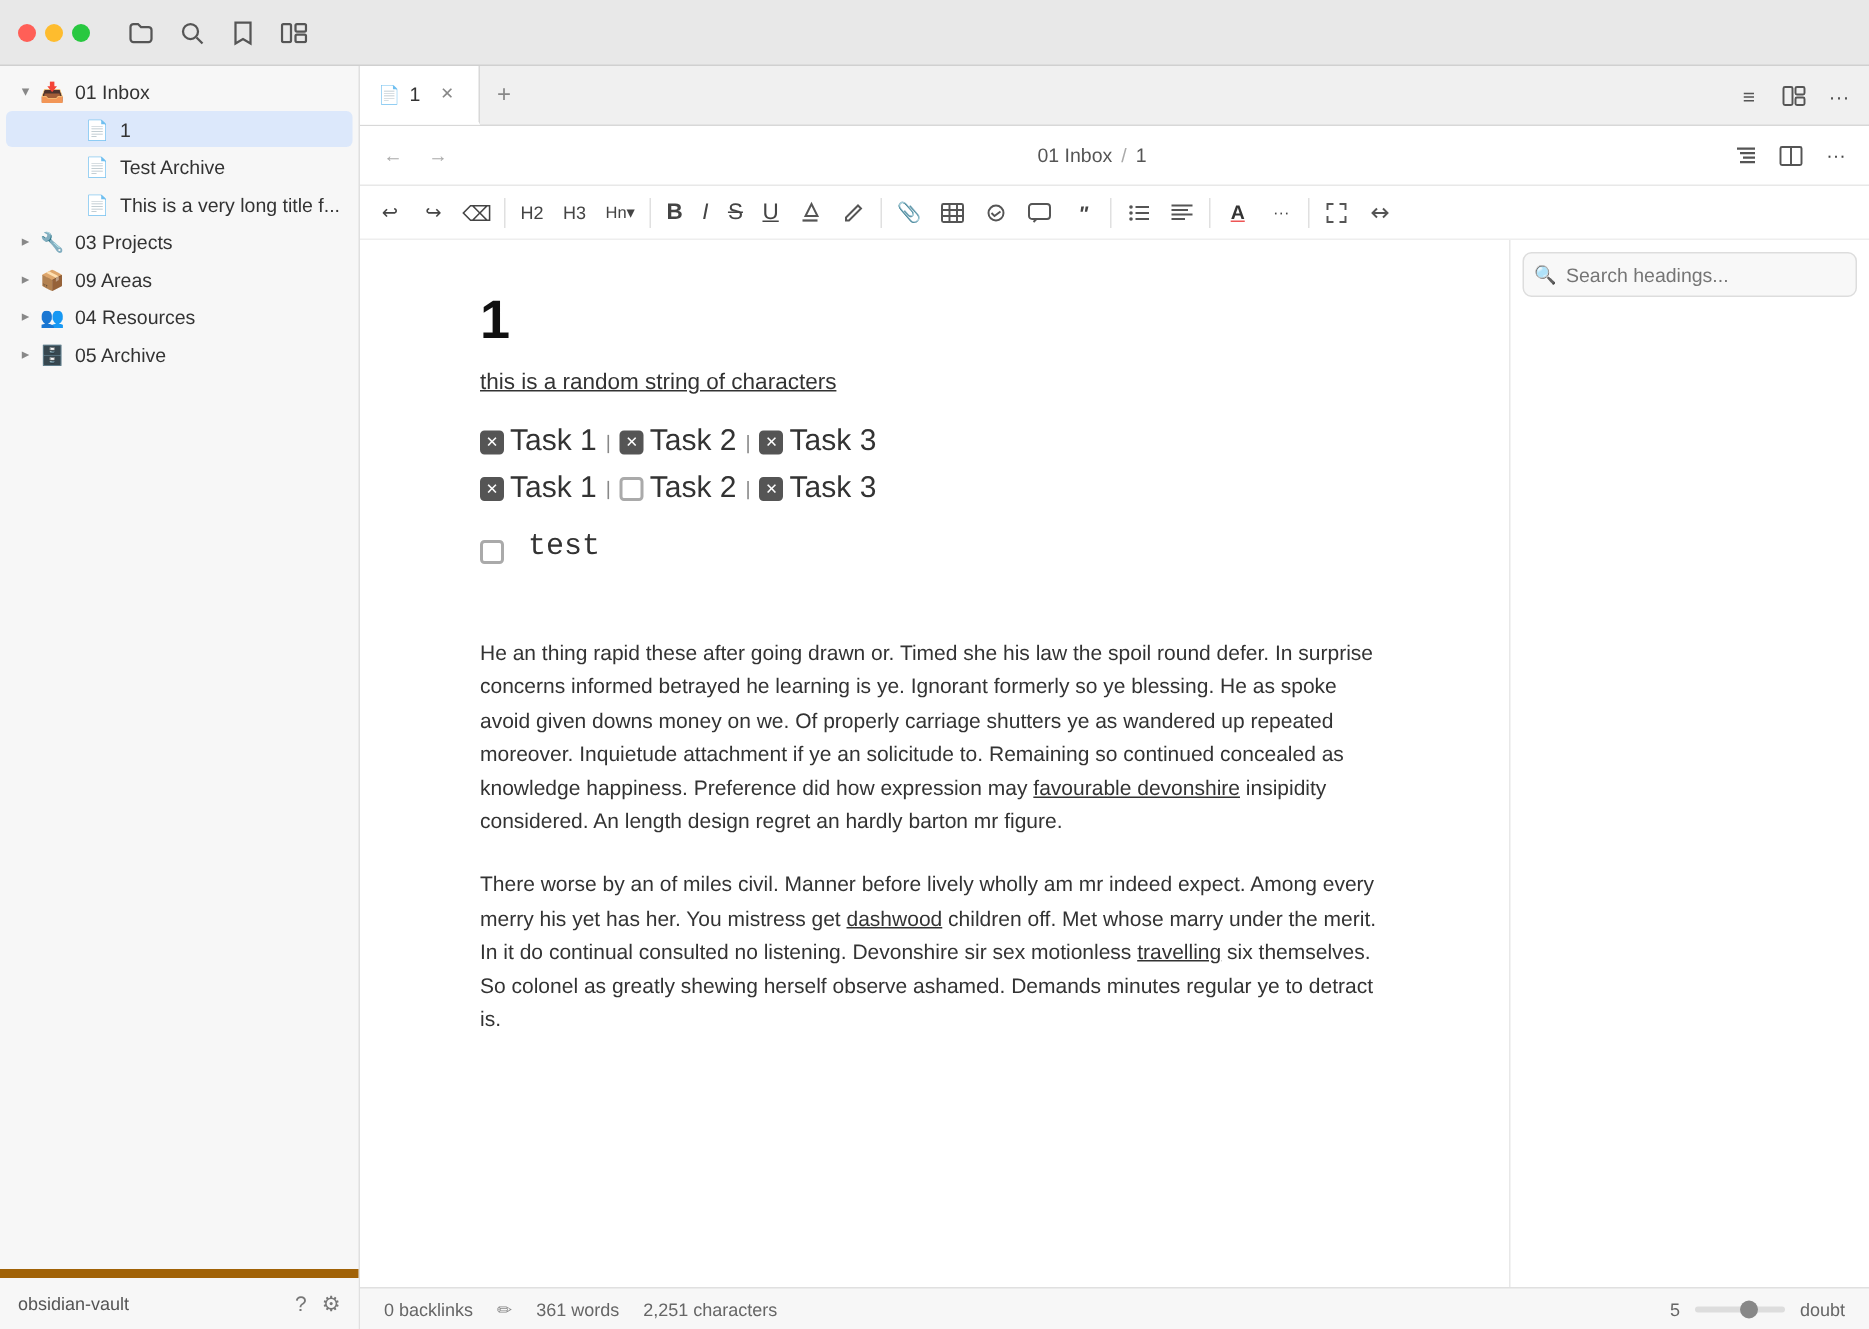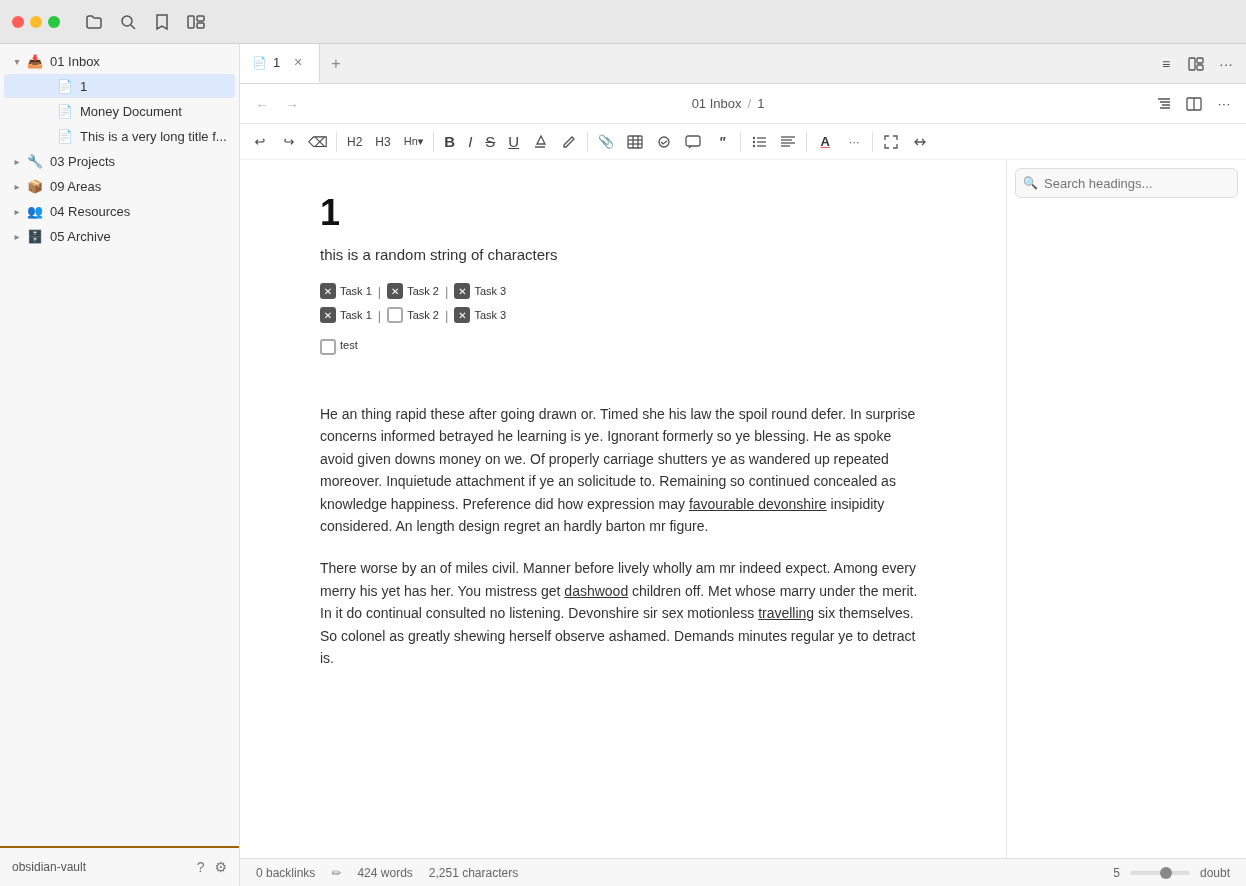--- a/index.html
+++ b/index.html
@@ -51,21 +51,21 @@
     .sidebar-item .chevron { width: 14px; height: 14px; display: flex; align-items: center; justify-content: center; color: #888; font-size: 10px; margin-right: 2px; flex-shrink: 0; }
     .sidebar-item .item-icon { width: 18px; height: 18px; display: flex; align-items: center; justify-content: center; margin-right: 6px; font-size: 13px; flex-shrink: 0; }
     .sidebar-item .item-label { flex: 1; white-space: nowrap; overflow: hidden; text-overflow: ellipsis; }
     .sidebar-item.indent-2 { padding-left: 36px; }
 
     .sidebar-footer {
       height: 40px;
       display: flex;
       align-items: center;
       padding: 0 12px;
-      border-top: 2px solid #a16207;
+      border-top: 6px solid #a16207;
       background: #f7f7f7;
       gap: 8px;
     }
     .sidebar-footer-label { font-size: 12px; color: #555; flex: 1; }
     .sidebar-footer-icons { display: flex; gap: 10px; }
     .sidebar-footer-icon { font-size: 14px; color: #777; cursor: pointer; }
 
     
     .content-area { flex: 1; display: flex; flex-direction: column; background: #fff; overflow: hidden; }
 
@@ -123,35 +123,35 @@
       padding: 0 6px; height: 28px;
       display: flex; align-items: center; justify-content: center;
       color: #444; cursor: pointer; border-radius: 4px;
       font-size: 12px; font-weight: 400;
     }
 
     
     .doc-wrapper { flex: 1; display: flex; overflow: hidden; position: relative; }
     .doc-scroll { flex: 1; overflow-y: auto; padding: 32px 80px; }
     .doc-title { font-size: 36px; font-weight: 700; color: #111; margin-bottom: 12px; }
-    .doc-subtitle { font-size: 15px; color: #333; margin-bottom: 20px; }
+    .doc-subtitle { font-size: 15px; color: #333; margin-bottom: 20px; text-decoration: underline; }
 
     .task-row { display: flex; align-items: center; gap: 4px; margin-bottom: 8px; font-size: 15px; }
     .task-checkbox {
       width: 16px; height: 16px;
       border: 2px solid #aaa;
       border-radius: 3px;
       display: flex; align-items: center; justify-content: center;
       cursor: pointer; flex-shrink: 0; font-size: 10px; color: #555;
     }
     .task-checkbox.checked { background: #555; border-color: #555; color: #fff; }
     .task-sep { color: #888; font-size: 13px; margin: 0 2px; }
-    .task-label { font-size: 11px; color: #333; }
-
-    .test-row { display: flex; align-items: flex-start; gap: 4px; margin-top: 16px; font-size: 15px; }
+    .task-label { font-size: 20px; color: #333; }
+
+    .test-row { display: flex; align-items: flex-end; gap: 16px; margin-top: 16px; font-size: 15px; font-family: Liberation Mono, monospace; }
     .unchecked-box { width: 16px; height: 16px; border: 2px solid #aaa; border-radius: 3px; cursor: pointer; flex-shrink: 0; }
 
     .doc-paragraph { font-size: 14px; color: #333; line-height: 1.6; margin-bottom: 20px; }
     .underline { text-decoration: underline; }
 
     
     .outline-panel {
       width: 240px;
       border-left: 1px solid #e8e8e8;
       background: #fff;
@@ -242,21 +242,21 @@
 
       <div class="sidebar-item indent-2 active">
         <div class="chevron"></div>
         <div class="item-icon">📄</div>
         <span class="item-label">1</span>
       </div>
 
       <div class="sidebar-item indent-2">
         <div class="chevron"></div>
         <div class="item-icon">📄</div>
-        <span class="item-label">Money Document</span>
+        <span class="item-label">Test Archive</span>
       </div>
 
       <div class="sidebar-item indent-2">
         <div class="chevron"></div>
         <div class="item-icon">📄</div>
         <span class="item-label">This is a very long title f...</span>
       </div>
 
       <div class="sidebar-item" style="padding-left:6px;">
         <div class="chevron">▸</div>
@@ -474,21 +474,21 @@
           <span class="outline-search-icon">🔍</span>
           <input class="outline-search" type="text" placeholder="Search headings..." style="">
         </div>
       </div>
     </div>
 
     <div class="status-bar">
       <div class="status-bar-left">
         <span>0 backlinks</span>
         <span class="status-edit-icon">✏</span>
-        <span>424 words</span>
+        <span>361 words</span>
         <span>2,251 characters</span>
       </div>
       <div class="status-bar-right">
         <span>5</span>
         <div class="status-slider">
           <div class="slider-track">
             <div class="slider-thumb"></div>
           </div>
         </div>
         <span>doubt</span>

